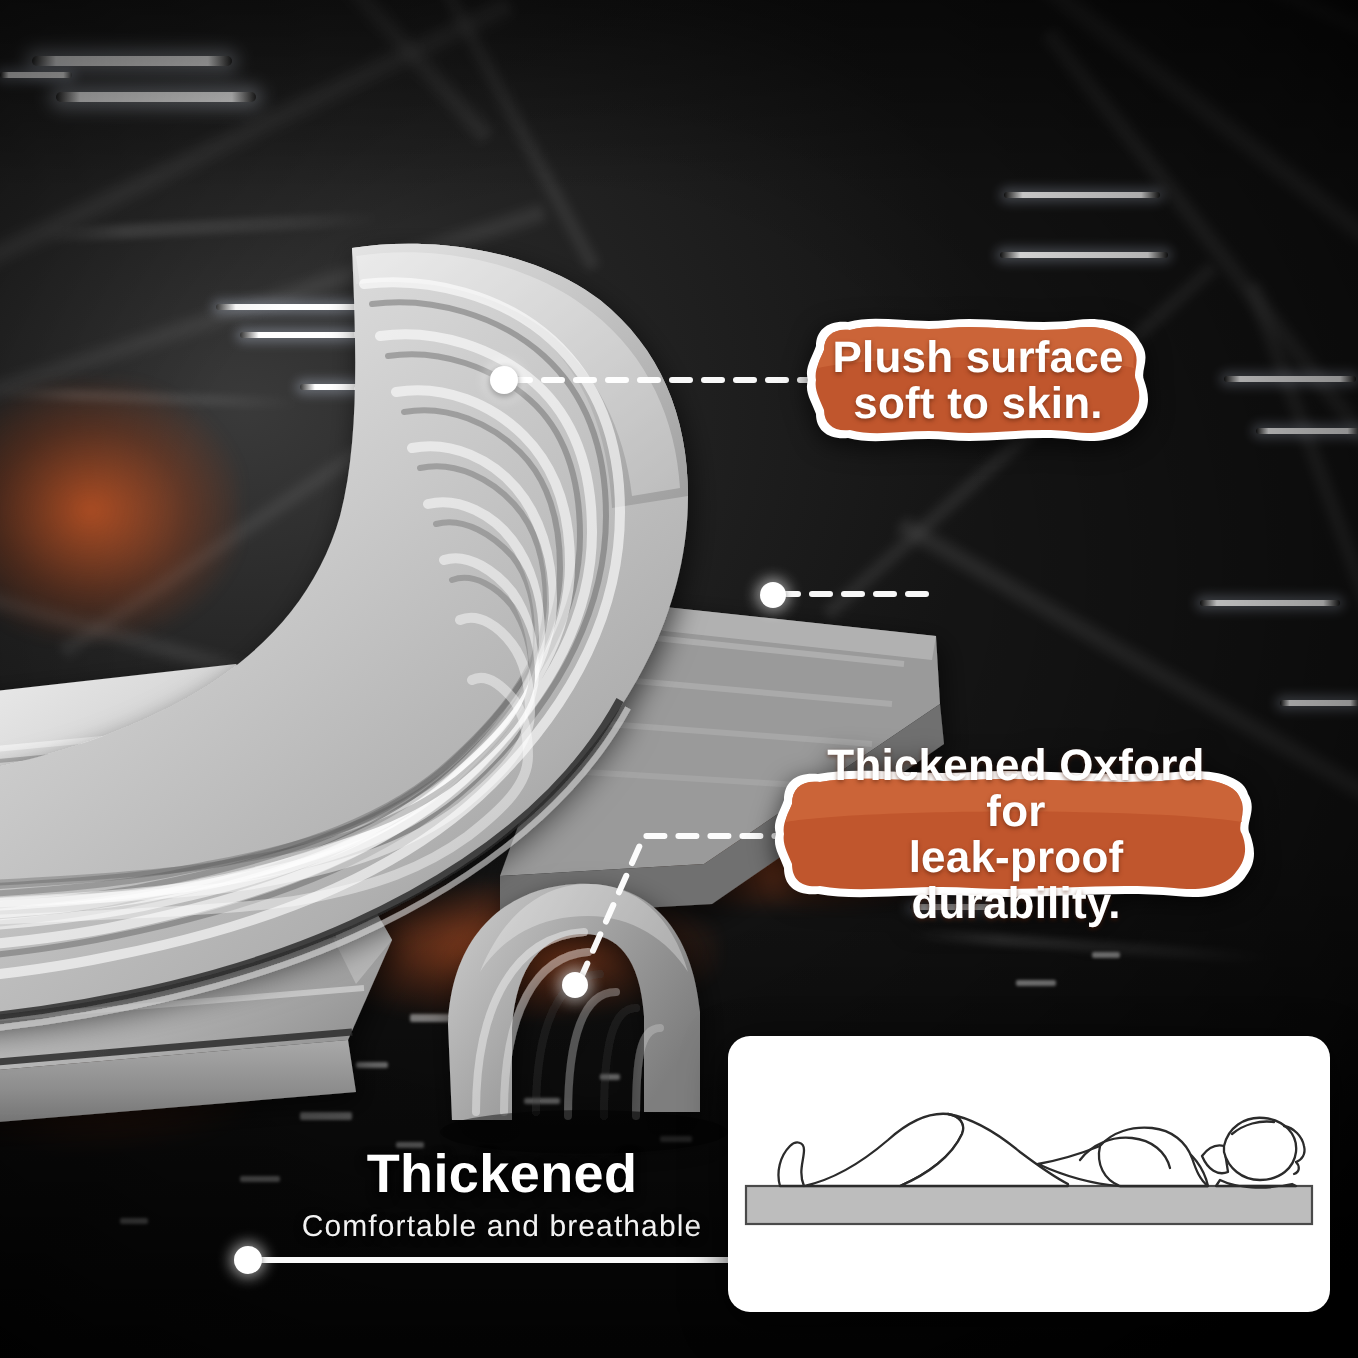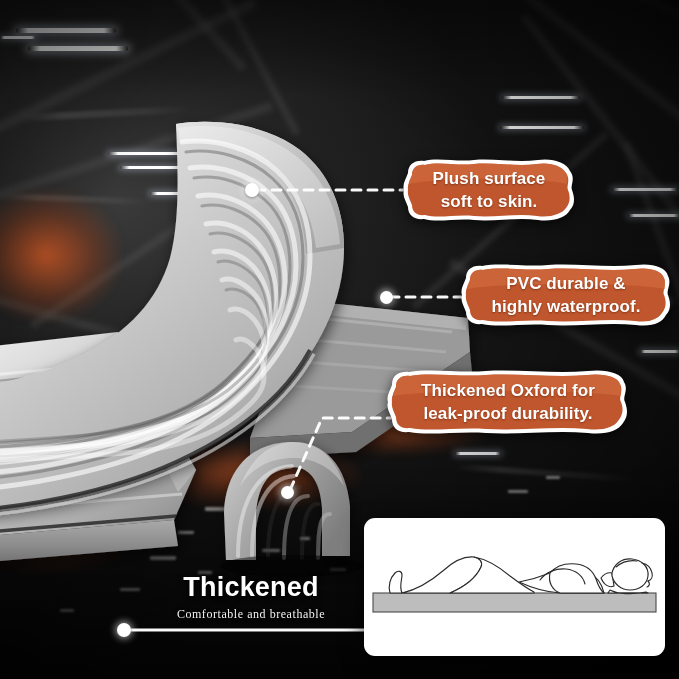--- a/index.html
+++ b/index.html
@@ -84,21 +84,21 @@
 
   
   #product{ position:absolute; left:0; top:0; width:679px; height:679px; z-index:20; }
 
   
   .callout{
     position:absolute; z-index:60;
     display:flex; align-items:center; justify-content:center;
     text-align:center;
     color:#fff; font-weight:bold;
-    font-size:17px; line-height:23px;
+    font-size:22px; line-height:23px;
     letter-spacing:.1px;
     padding:11px 16px;
     text-shadow:0 1px 2px rgba(80,30,10,.55);
     filter:drop-shadow(0 3px 6px rgba(0,0,0,.65));
   }
   .callout .cobg{ position:absolute; inset:0; z-index:-1; }
   .callout .cotext{ position:relative; z-index:2; white-space:pre-line; }
 
   
   .dot{
@@ -111,24 +111,23 @@
   #connectors{ position:absolute; left:0; top:0; width:679px; height:679px; z-index:55; }
 
   
   .ergo-wrap{ position:absolute; z-index:60; text-align:center; }
   .ergo-title{
     color:#fff; font-weight:bold; font-size:27px; line-height:30px;
     letter-spacing:.2px;
     text-shadow:0 2px 6px rgba(0,0,0,.95),0 0 3px rgba(0,0,0,.85);
   }
   .ergo-sub{
-    color:#f2f2f2; font-size:12px; line-height:18px; font-weight:normal;
+    color:#f2f2f2; font-size:15px; line-height:18px; font-weight:normal;
     letter-spacing:.55px; margin-top:3px;
     text-shadow:0 1px 4px rgba(0,0,0,.95);
-    font-family:Liberation Serif, serif;
   }
 
   
   .inset-card{
     position:absolute; z-index:65;
     background:#fff;
     border-radius:11px;
     box-shadow:0 6px 22px rgba(0,0,0,.75);
     overflow:hidden;
   }
@@ -363,39 +362,22 @@
                C 162,57 150,61 137,59 C 116,56 94,61 74,59 C 56,57 39,62 25,58
                C 17,59 12,55 12,48 C 10,43 7,38 8,33 C 7,28 10,23 12,18 Z" fill="#c0562d"></path>
       <path d="M 12,18 C 12,11 17,7 25,8 C 39,4 56,9 74,7 C 94,5 116,10 137,7
                C 150,5 162,9 166,16 C 168,20 166,24 167,27 C 140,20 40,20 9,27
                C 9,23 11,21 12,18 Z" fill="#cf6a3c" opacity=".75"></path>
     </svg>
     <span class="cotext">Plush surface
 soft to skin.</span>
   </div>
 
-  <div class="callout" style="left:458px; top:262px; width:216px; height:66px;">
-    <svg class="cobg" viewBox="0 0 216 66" preserveAspectRatio="none">
-      <path d="M 8,16 C 8,8 14,3 24,4 C 42,0 66,5 90,3 C 118,1 148,6 178,3
-               C 194,1 208,5 210,14 C 214,22 208,28 210,33 C 212,39 214,46 208,53
-               C 204,61 194,65 178,63 C 148,60 118,65 90,63 C 66,61 42,66 24,62
-               C 14,63 8,58 8,50 C 6,44 2,39 4,33 C 2,27 6,22 8,16 Z" fill="#ffffff"></path>
-      <path d="M 12,18 C 12,11 17,7 25,8 C 43,4 66,9 90,7 C 118,5 148,10 177,7
-               C 192,5 204,9 206,16 C 209,23 204,29 206,33 C 208,38 209,45 204,51
-               C 200,57 192,61 177,59 C 148,56 118,61 90,59 C 66,57 43,62 25,58
-               C 17,59 12,55 12,48 C 10,43 7,38 8,33 C 7,28 10,23 12,18 Z" fill="#c0562d"></path>
-      <path d="M 12,18 C 12,11 17,7 25,8 C 43,4 66,9 90,7 C 118,5 148,10 177,7
-               C 192,5 204,9 206,16 C 208,20 206,24 207,27 C 170,20 45,20 9,27
-               C 9,23 11,21 12,18 Z" fill="#cf6a3c" opacity=".75"></path>
-    </svg>
-    <span class="cotext">PVC durable &amp;
-highly waterproof.</span>
-  </div>
-
-  <div class="callout" style="left:384px; top:368px; width:248px; height:68px;">
+
+  <div class="callout" style="left:384px; top:383px; width:248px; height:68px;">
     <svg class="cobg" viewBox="0 0 248 68" preserveAspectRatio="none">
       <path d="M 8,17 C 8,8 14,3 25,4 C 46,0 74,5 102,3 C 134,1 170,6 204,3
                C 222,1 238,5 240,14 C 245,22 238,29 241,34 C 243,40 245,47 239,55
                C 234,63 222,67 204,65 C 170,62 134,67 102,65 C 74,63 46,68 25,64
                C 14,65 8,60 8,51 C 6,45 2,40 4,34 C 2,28 6,23 8,17 Z" fill="#ffffff"></path>
       <path d="M 12,19 C 12,11 17,7 26,8 C 47,4 74,9 102,7 C 134,5 170,10 203,7
                C 220,5 234,9 236,16 C 240,23 234,30 237,34 C 239,39 240,46 234,53
                C 230,59 220,63 203,61 C 170,58 134,63 102,61 C 74,59 47,64 26,60
                C 17,61 12,57 12,49 C 10,44 7,39 8,34 C 7,29 10,24 12,19 Z" fill="#c0562d"></path>
       <path d="M 12,19 C 12,11 17,7 26,8 C 47,4 74,9 102,7 C 134,5 170,10 203,7

